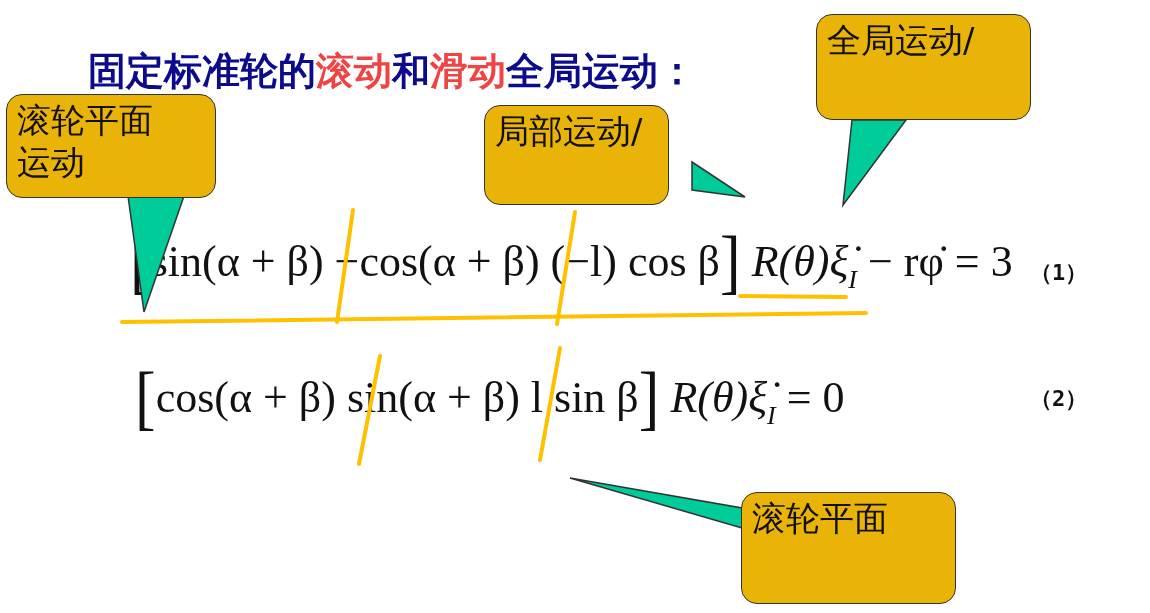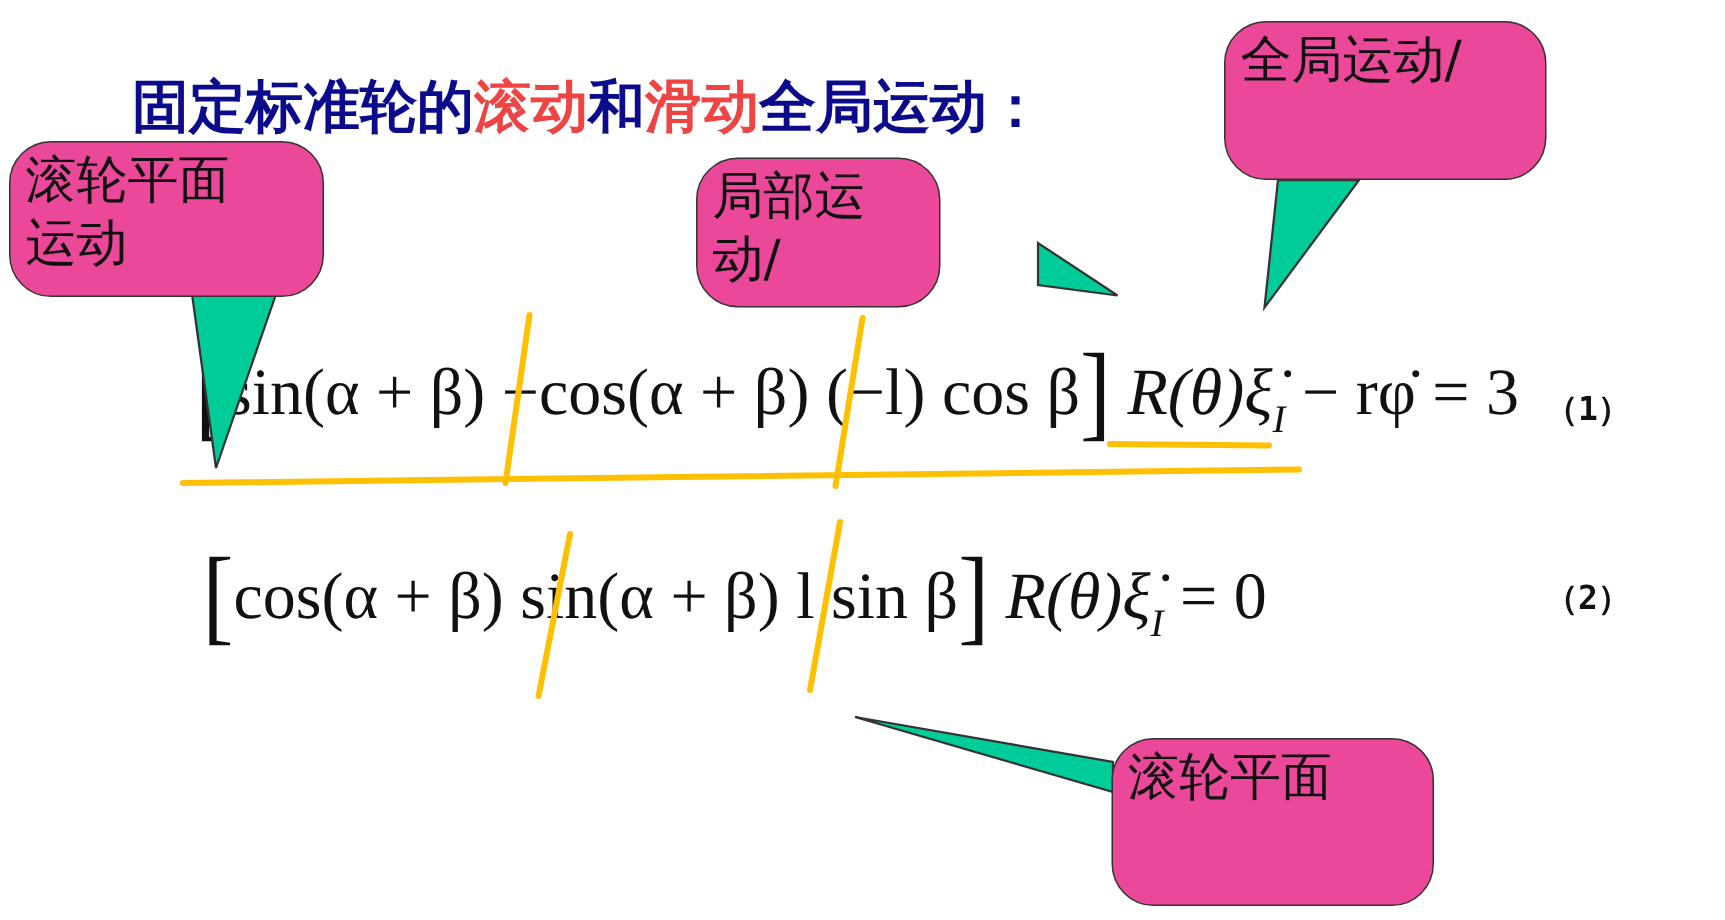--- a/index.html
+++ b/index.html
@@ -9,22 +9,22 @@
            color: #0b0b8c; letter-spacing: 0px; white-space: nowrap; line-height: 50px; }
   .title .hl { color: #ef4444; }
   .eq { position: absolute; font-family: "Liberation Serif", "DejaVu Serif", serif;
         font-size: 44px; color: #111; white-space: nowrap; line-height: 60px; }
   .eq .it { font-style: italic; }
   .eq .sub { font-size: 26px; font-style: italic; vertical-align: -12px; }
   .bracket { display: inline-block; font-size: 62px; transform: scaleY(1.15); line-height: 50px;
              vertical-align: -6px; font-weight: 300; }
   .eqnum { position: absolute; font-size: 22px; font-weight: bold; color: #111;
            font-family: "DejaVu Sans Mono", "Liberation Mono", monospace; }
-  .bubble { position: absolute; background: #ec4899; border: 1.5px solid #333;
-            border-radius: 28px; font-size: 34px; color: #111; line-height: 42px;
+  .bubble { position: absolute; background: #eab308; border: 1.5px solid #333;
+            border-radius: 16px; font-size: 34px; color: #111; line-height: 42px;
             padding: 4px 10px; box-sizing: border-box; font-family: "DejaVu Sans", sans-serif; }
   svg.overlay { position: absolute; left: 0; top: 0; }
 </style>
 </head>
 <body>
 
 <div class="title">
   <span>固定标准轮的</span><span class="hl">滚动</span><span>和</span><span class="hl">滑动</span><span>全局运动：</span>
 </div>
 
@@ -55,21 +55,21 @@
     <polygon points="852,120 906,120 843,205"></polygon>
     <polygon points="742,508 742,528 570,478"></polygon>
   </g>
 </svg>
 
 <div class="bubble" style="left:6px; top:94px; width:210px; height:104px;">
   <div>滚轮平面</div>
   <div>运动</div>
 </div>
 
-<div class="bubble" style="left:464px; top:105px; width:163px; height:100px;">
+<div class="bubble" style="left:484px; top:105px; width:185px; height:100px;">
   <div>局部运动/</div>
 </div>
 
 <div class="bubble" style="left:816px; top:14px; width:215px; height:106px;">
   <div>全局运动/</div>
 </div>
 
 <div class="bubble" style="left:741px; top:492px; width:215px; height:112px;">
   <div>滚轮平面</div>
 </div>

